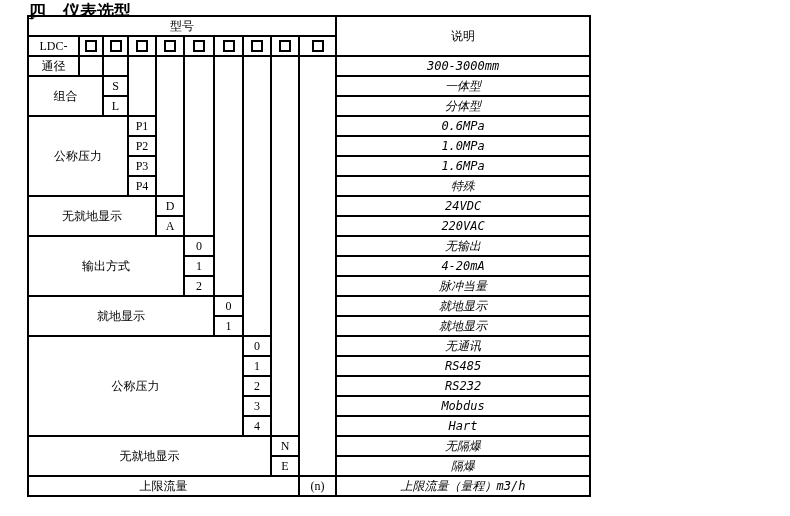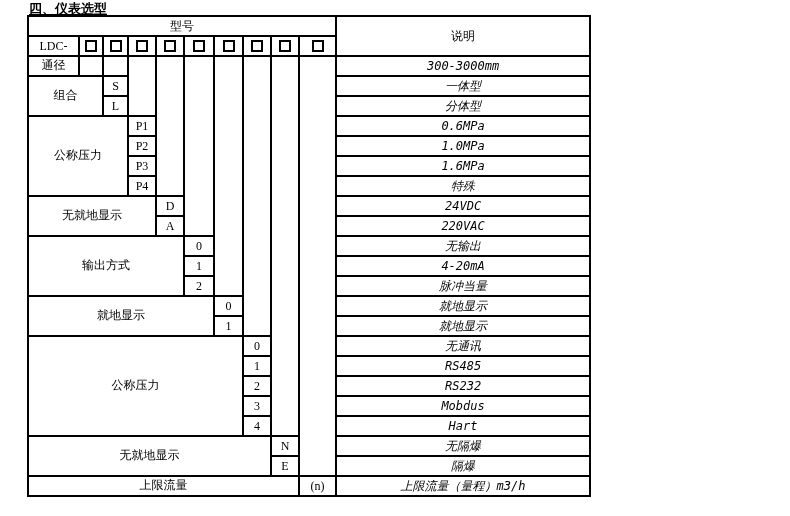--- a/index.html
+++ b/index.html
@@ -15,21 +15,21 @@
     position: relative;
     width: 790px;
     height: 516px;
     background: #ffffff;
     overflow: hidden;
   }
   .title {
     position: absolute;
     left: 29px;
     top: 0px;
-    font-size: 13px;
+    font-size: 17px;
     font-weight: bold;
     text-decoration: underline;
     font-family: "DejaVu Sans", sans-serif;
     white-space: nowrap;
   }
   table.sel {
     position: absolute;
     left: 27px;
     top: 15px;
     border-collapse: collapse;
@@ -47,21 +47,21 @@
     text-align: center;
     vertical-align: middle;
     overflow: hidden;
     white-space: nowrap;
   }
   td.hdr {
     font-size: 13px;
     font-family: "DejaVu Sans", sans-serif;
   }
   td.label {
-    font-family: Liberation Mono, monospace;
+    font-family: Liberation Sans, sans-serif;
   }
   td.code {
     font-family: Liberation Serif, serif;
     font-size: 12px;
   }
   td.desc {
     text-align: left;
     padding-left: 2px;
     font-family: "DejaVu Sans Mono", "DejaVu Sans", monospace;
     font-size: 12px;

